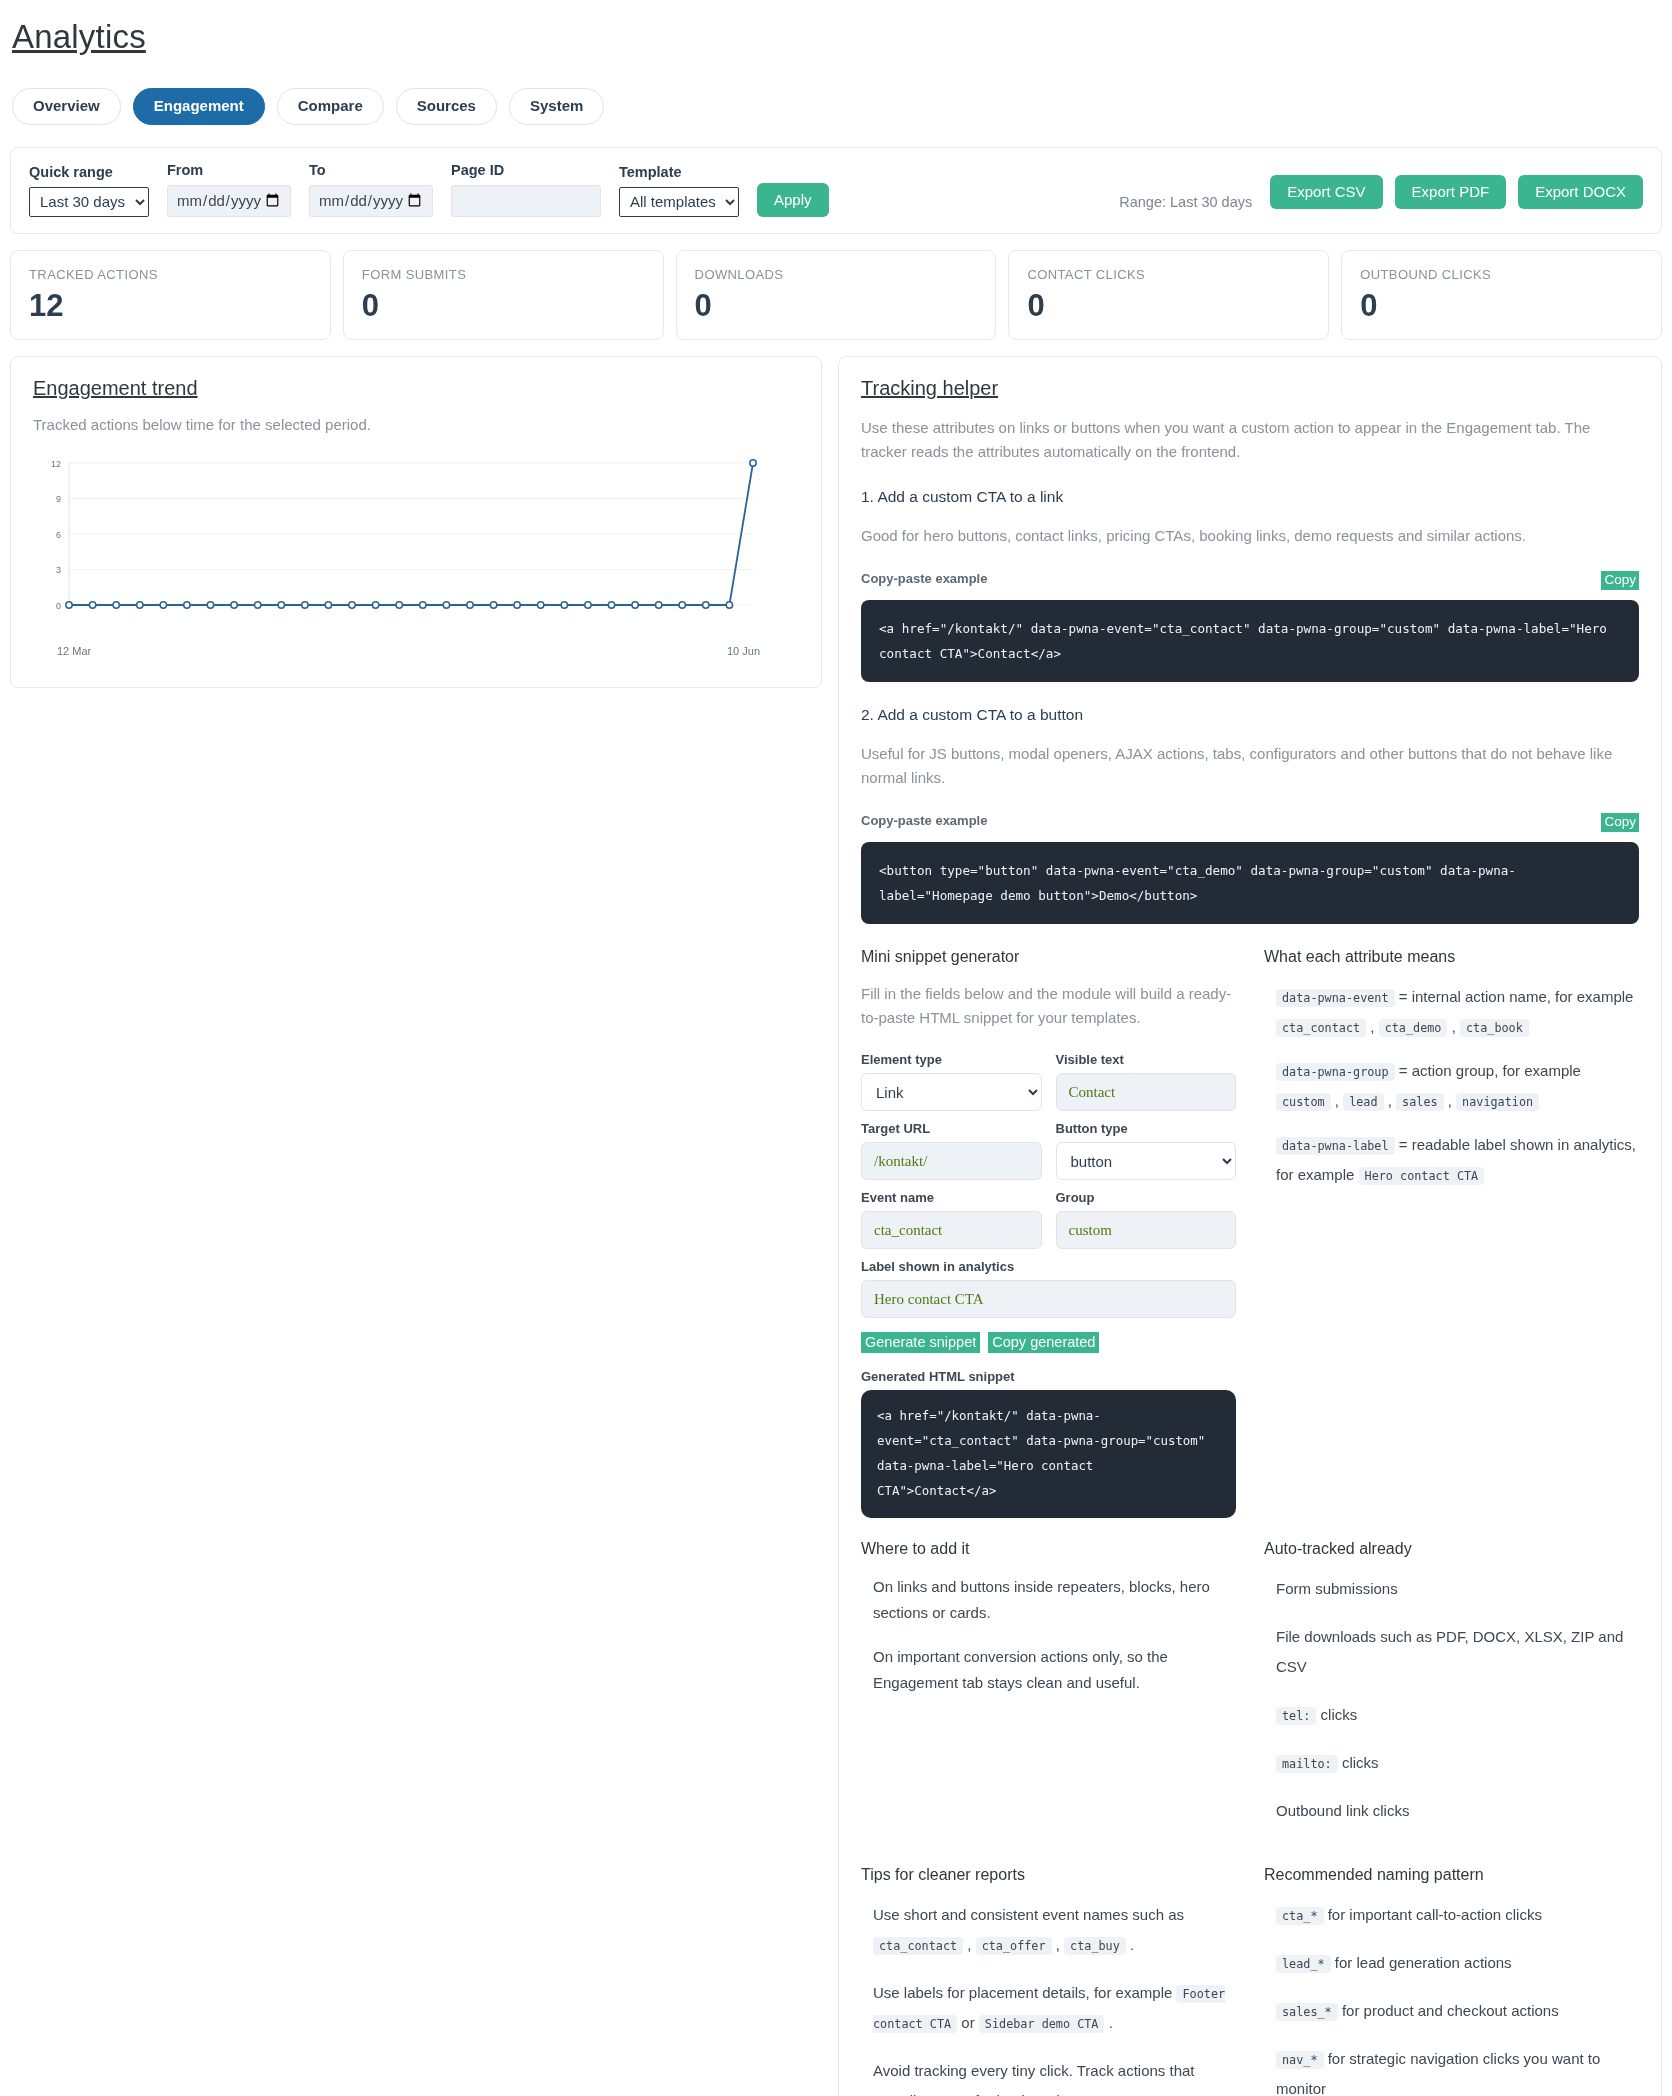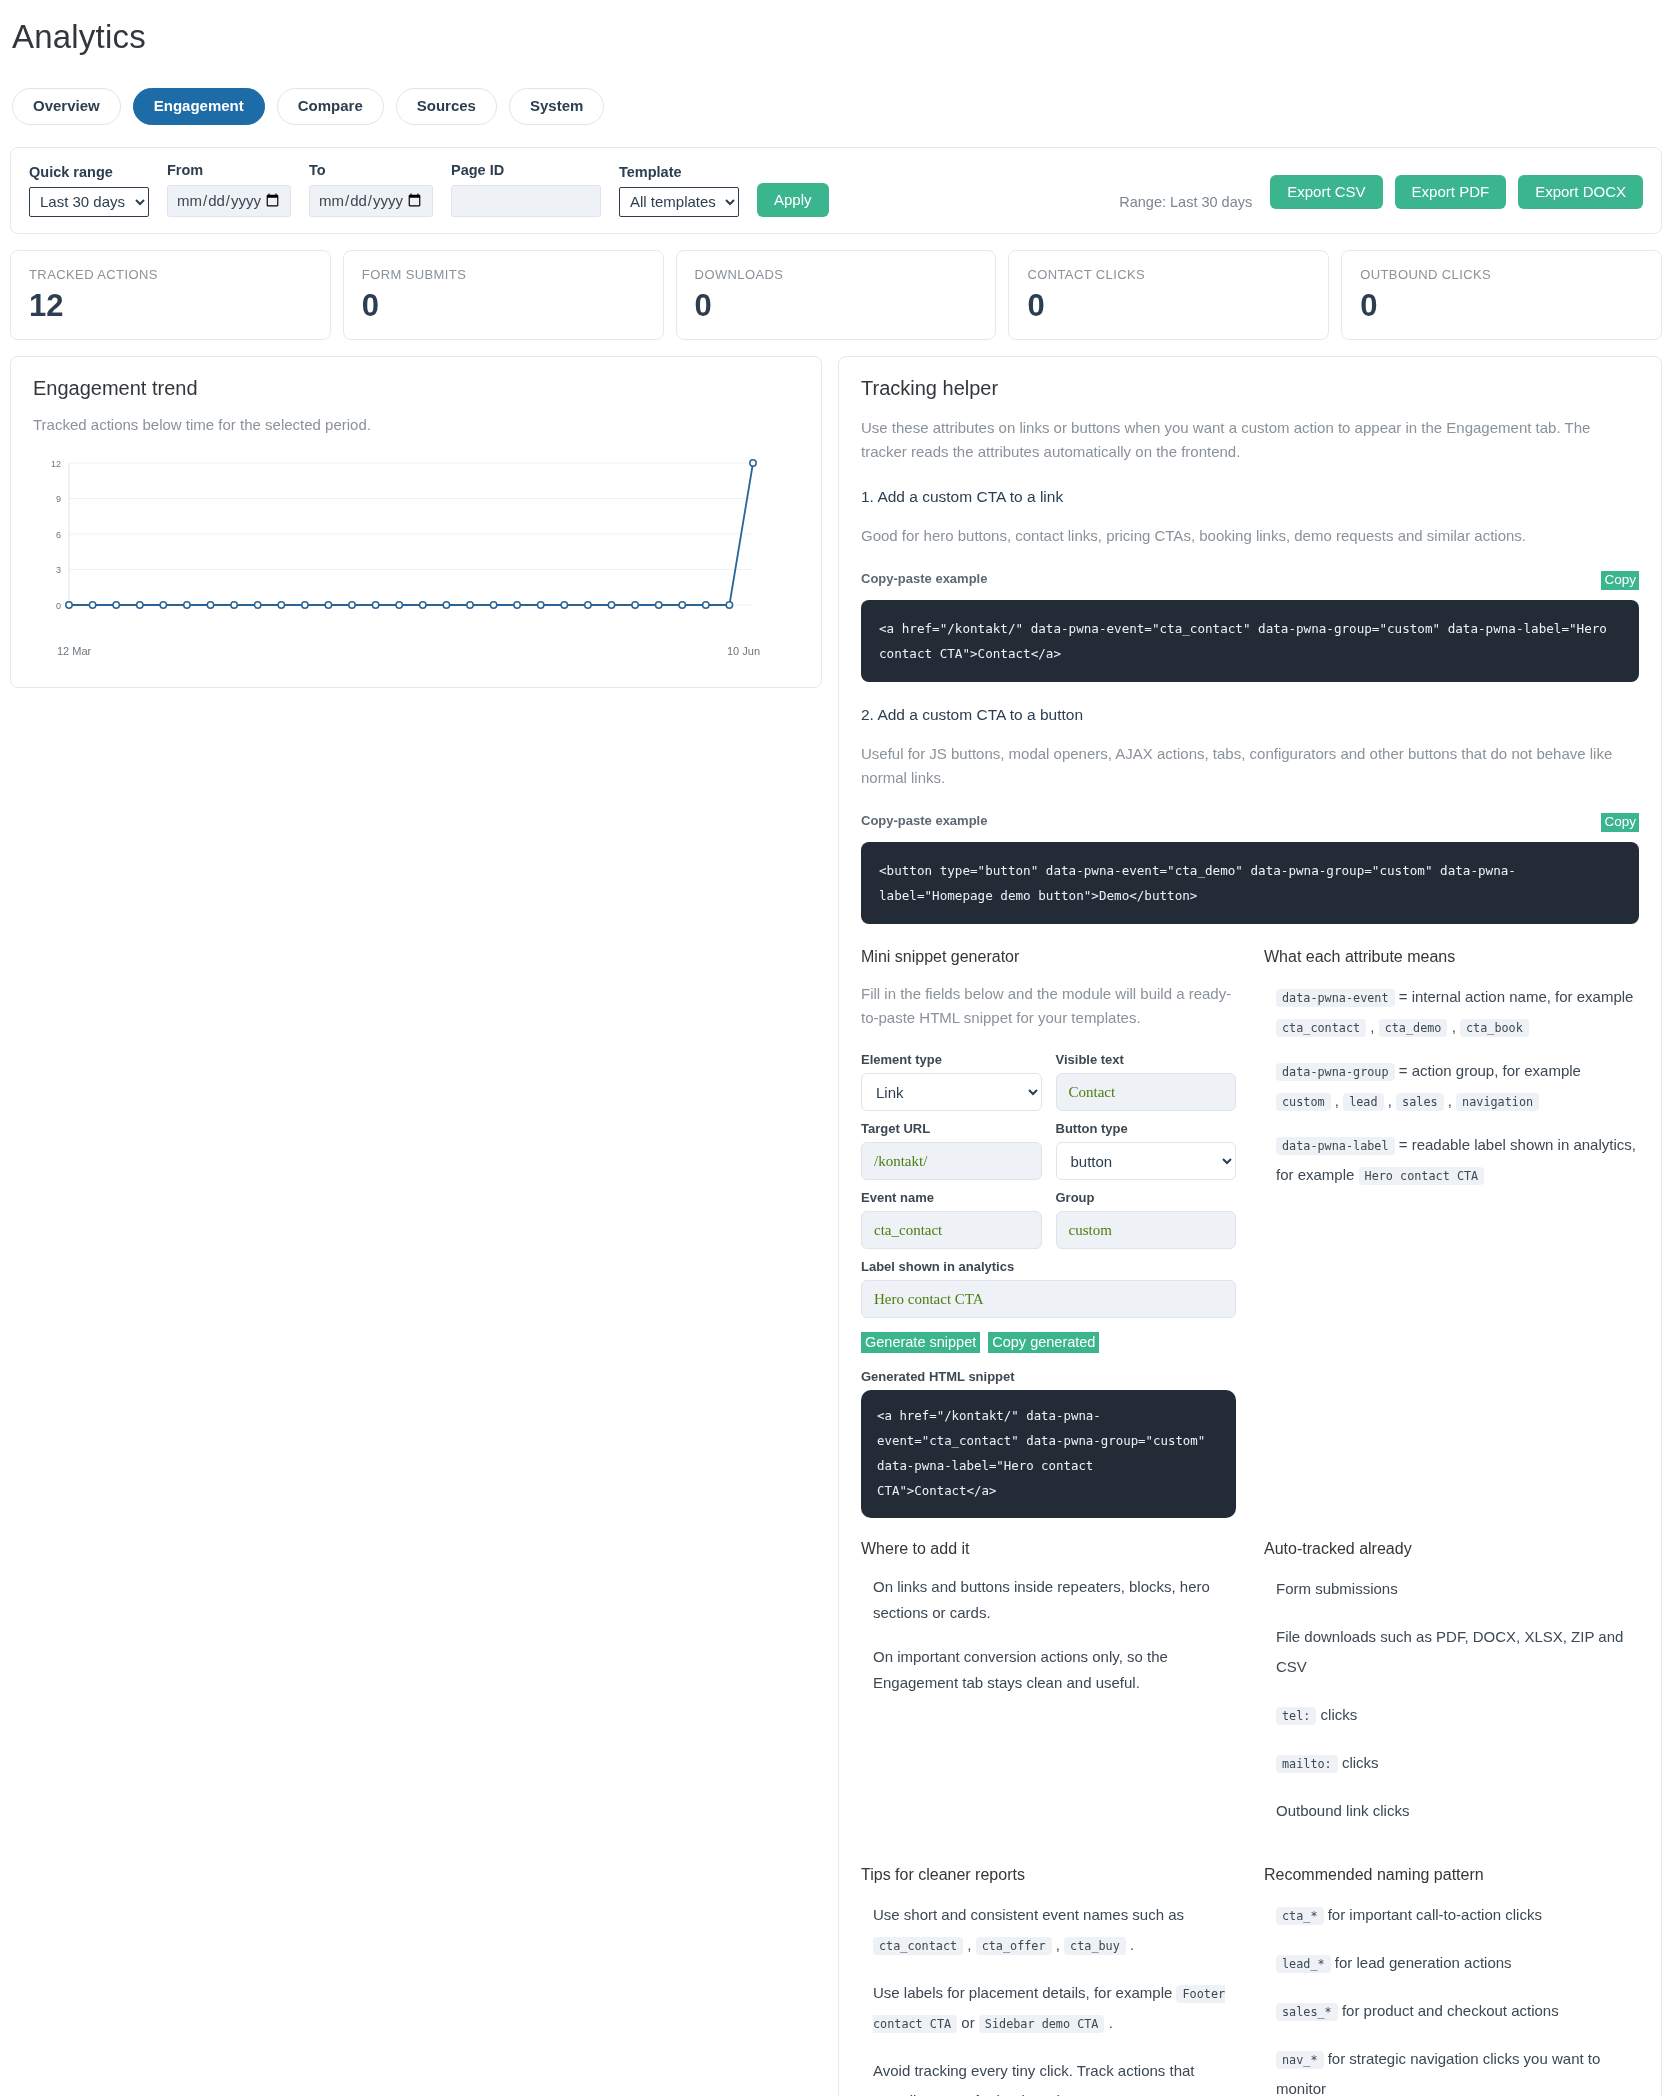--- a/index.html
+++ b/index.html
@@ -13,20 +13,21 @@
   }
   .page { padding: 0 10px 30px 10px; }
 
   
   .page-title {
     font-size: 33px;
     font-weight: 400;
     color: #32373c;
     margin: 18px 0 0 2px;
     letter-spacing: .2px;
+    text-decoration: underline;
   }
 
   
   .tabs {
     display: flex;
     gap: 12px;
     margin: 32px 0 22px 2px;
   }
   .tab {
     border: 1px solid #dfe3e8;
@@ -148,20 +149,21 @@
     border: 1px solid #e6e9ec;
     border-radius: 8px;
     background: #ffffff;
     padding: 20px 22px 24px 22px;
   }
   .card-title {
     font-size: 20px;
     font-weight: 400;
     color: #32373c;
     margin: 0 0 16px 0;
+    text-decoration: underline;
   }
   .card-sub {
     font-size: 15px;
     color: #8a929a;
     margin: 0 0 22px 0;
   }
 
   
   .chart-wrap { position: relative; height: 190px; margin-left: 6px; }
   .chart-svg { display: block; }

